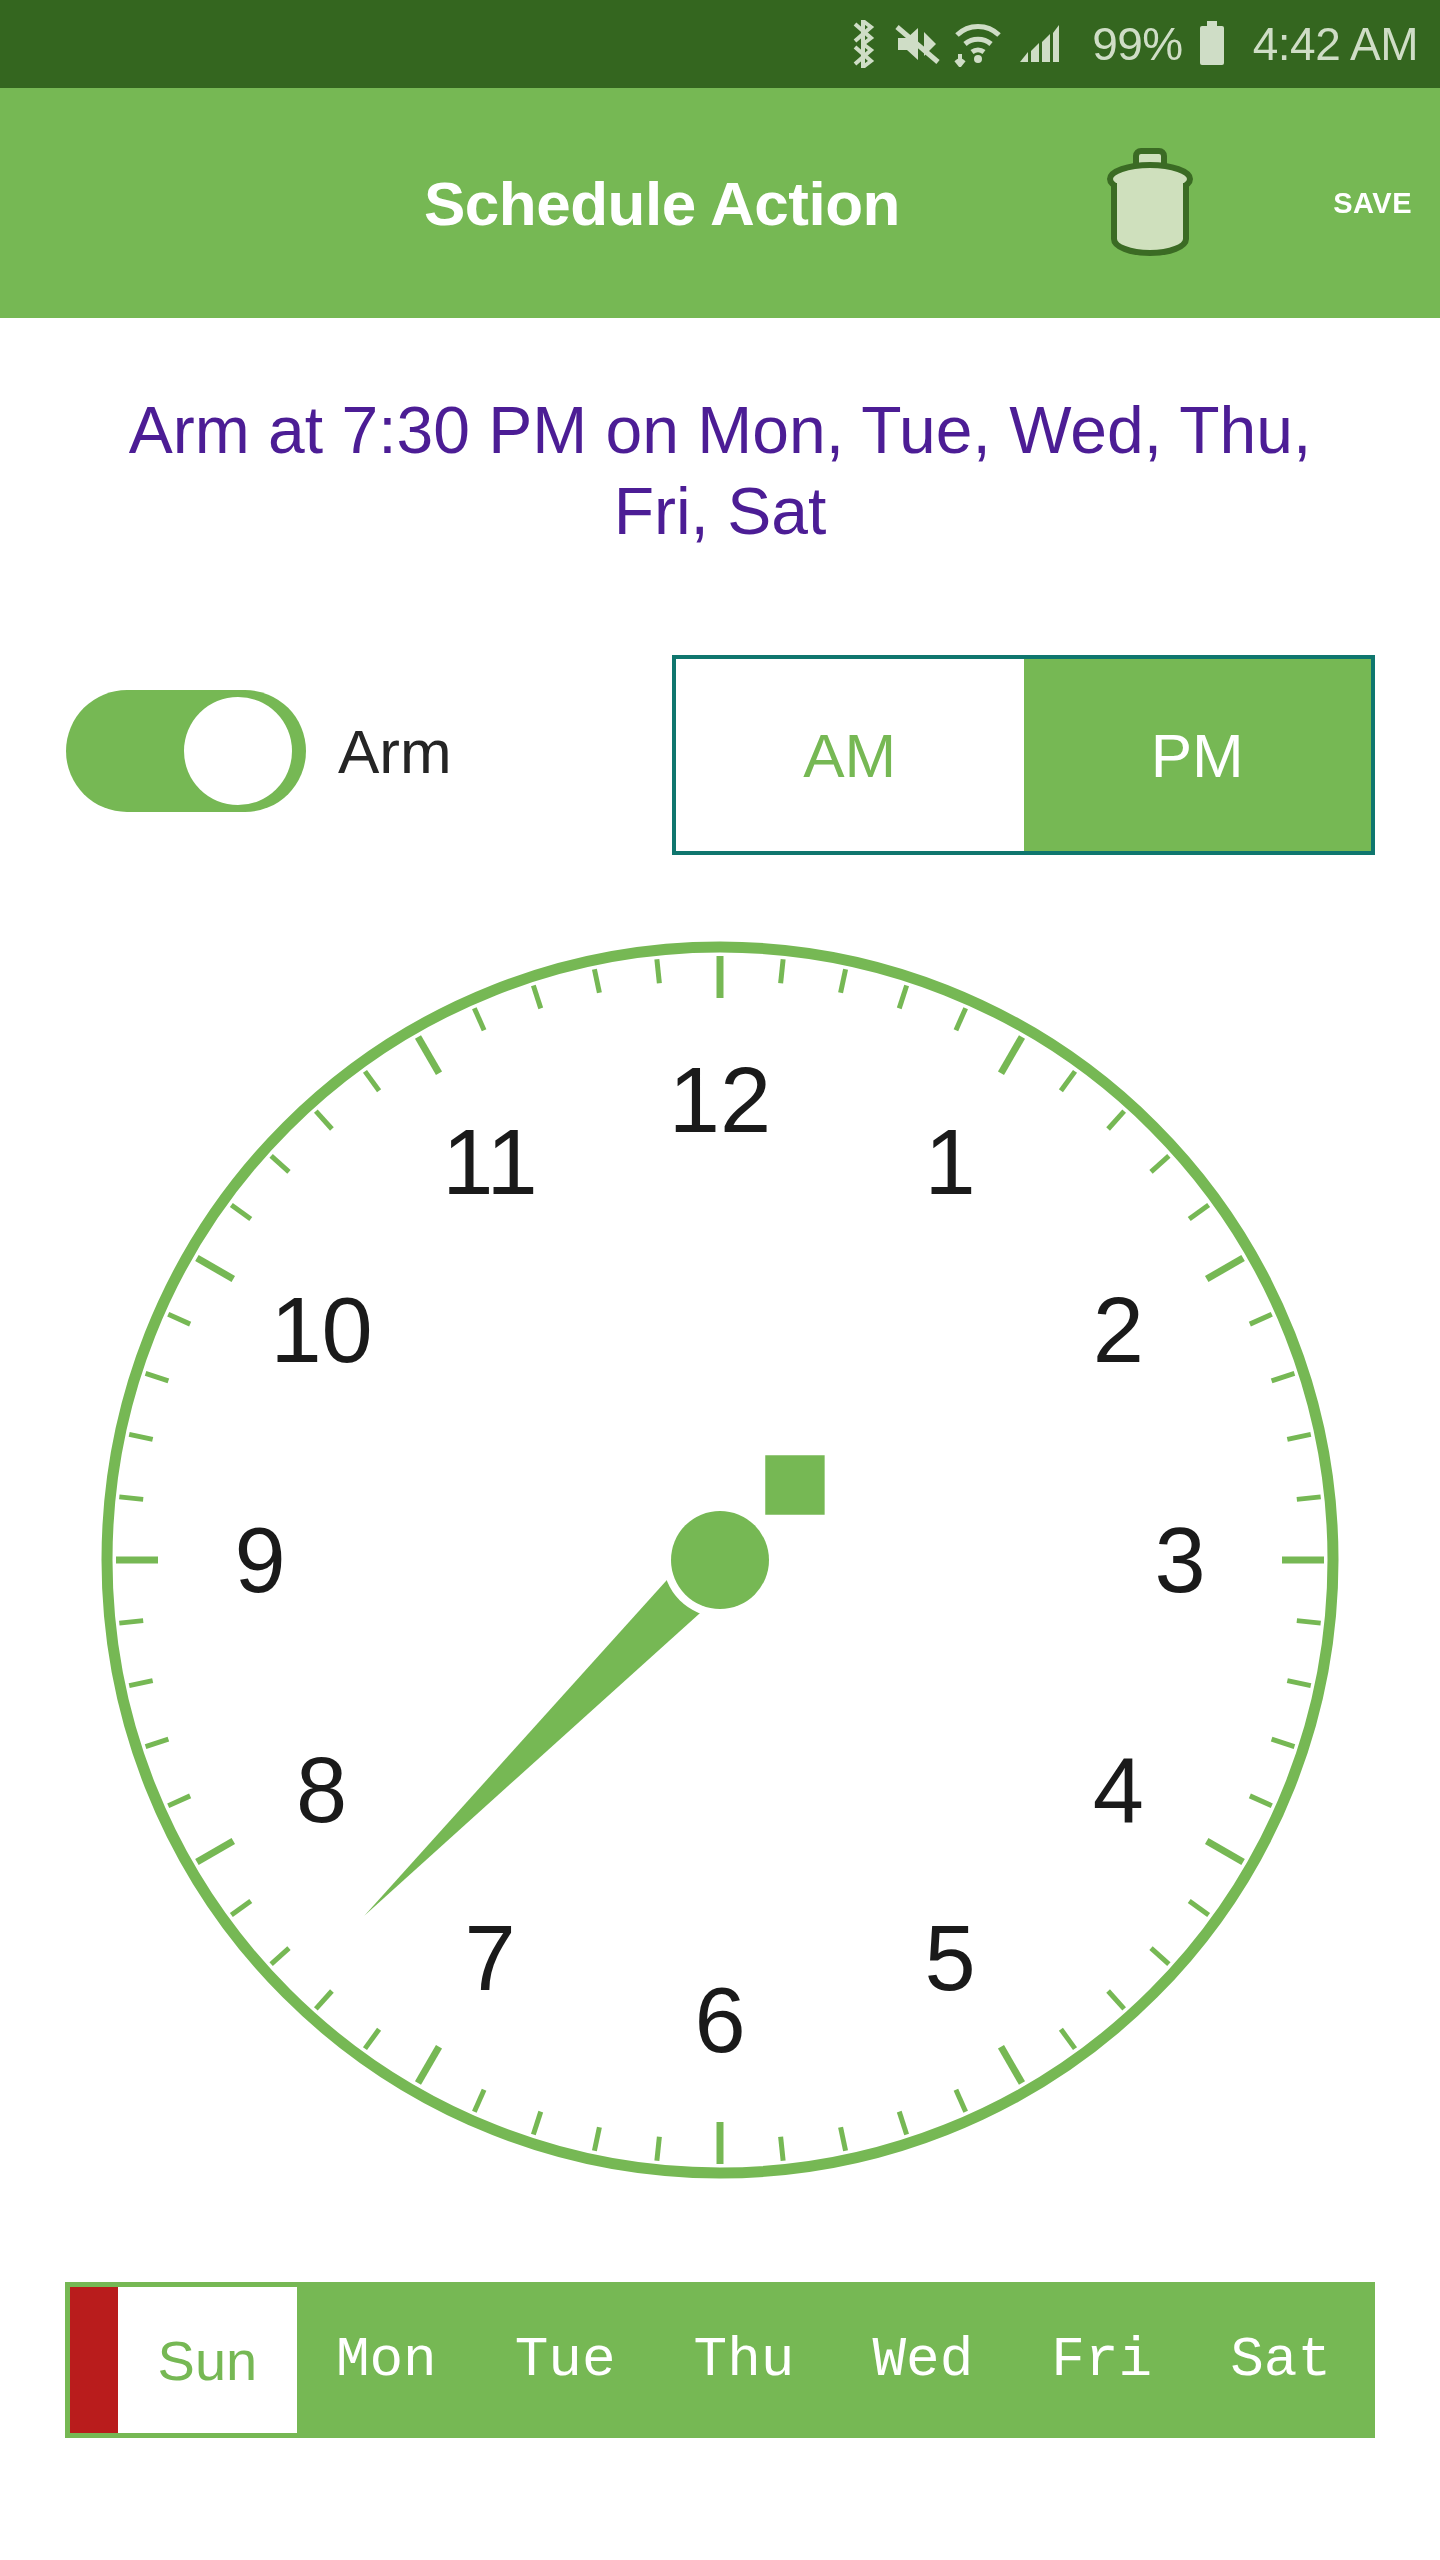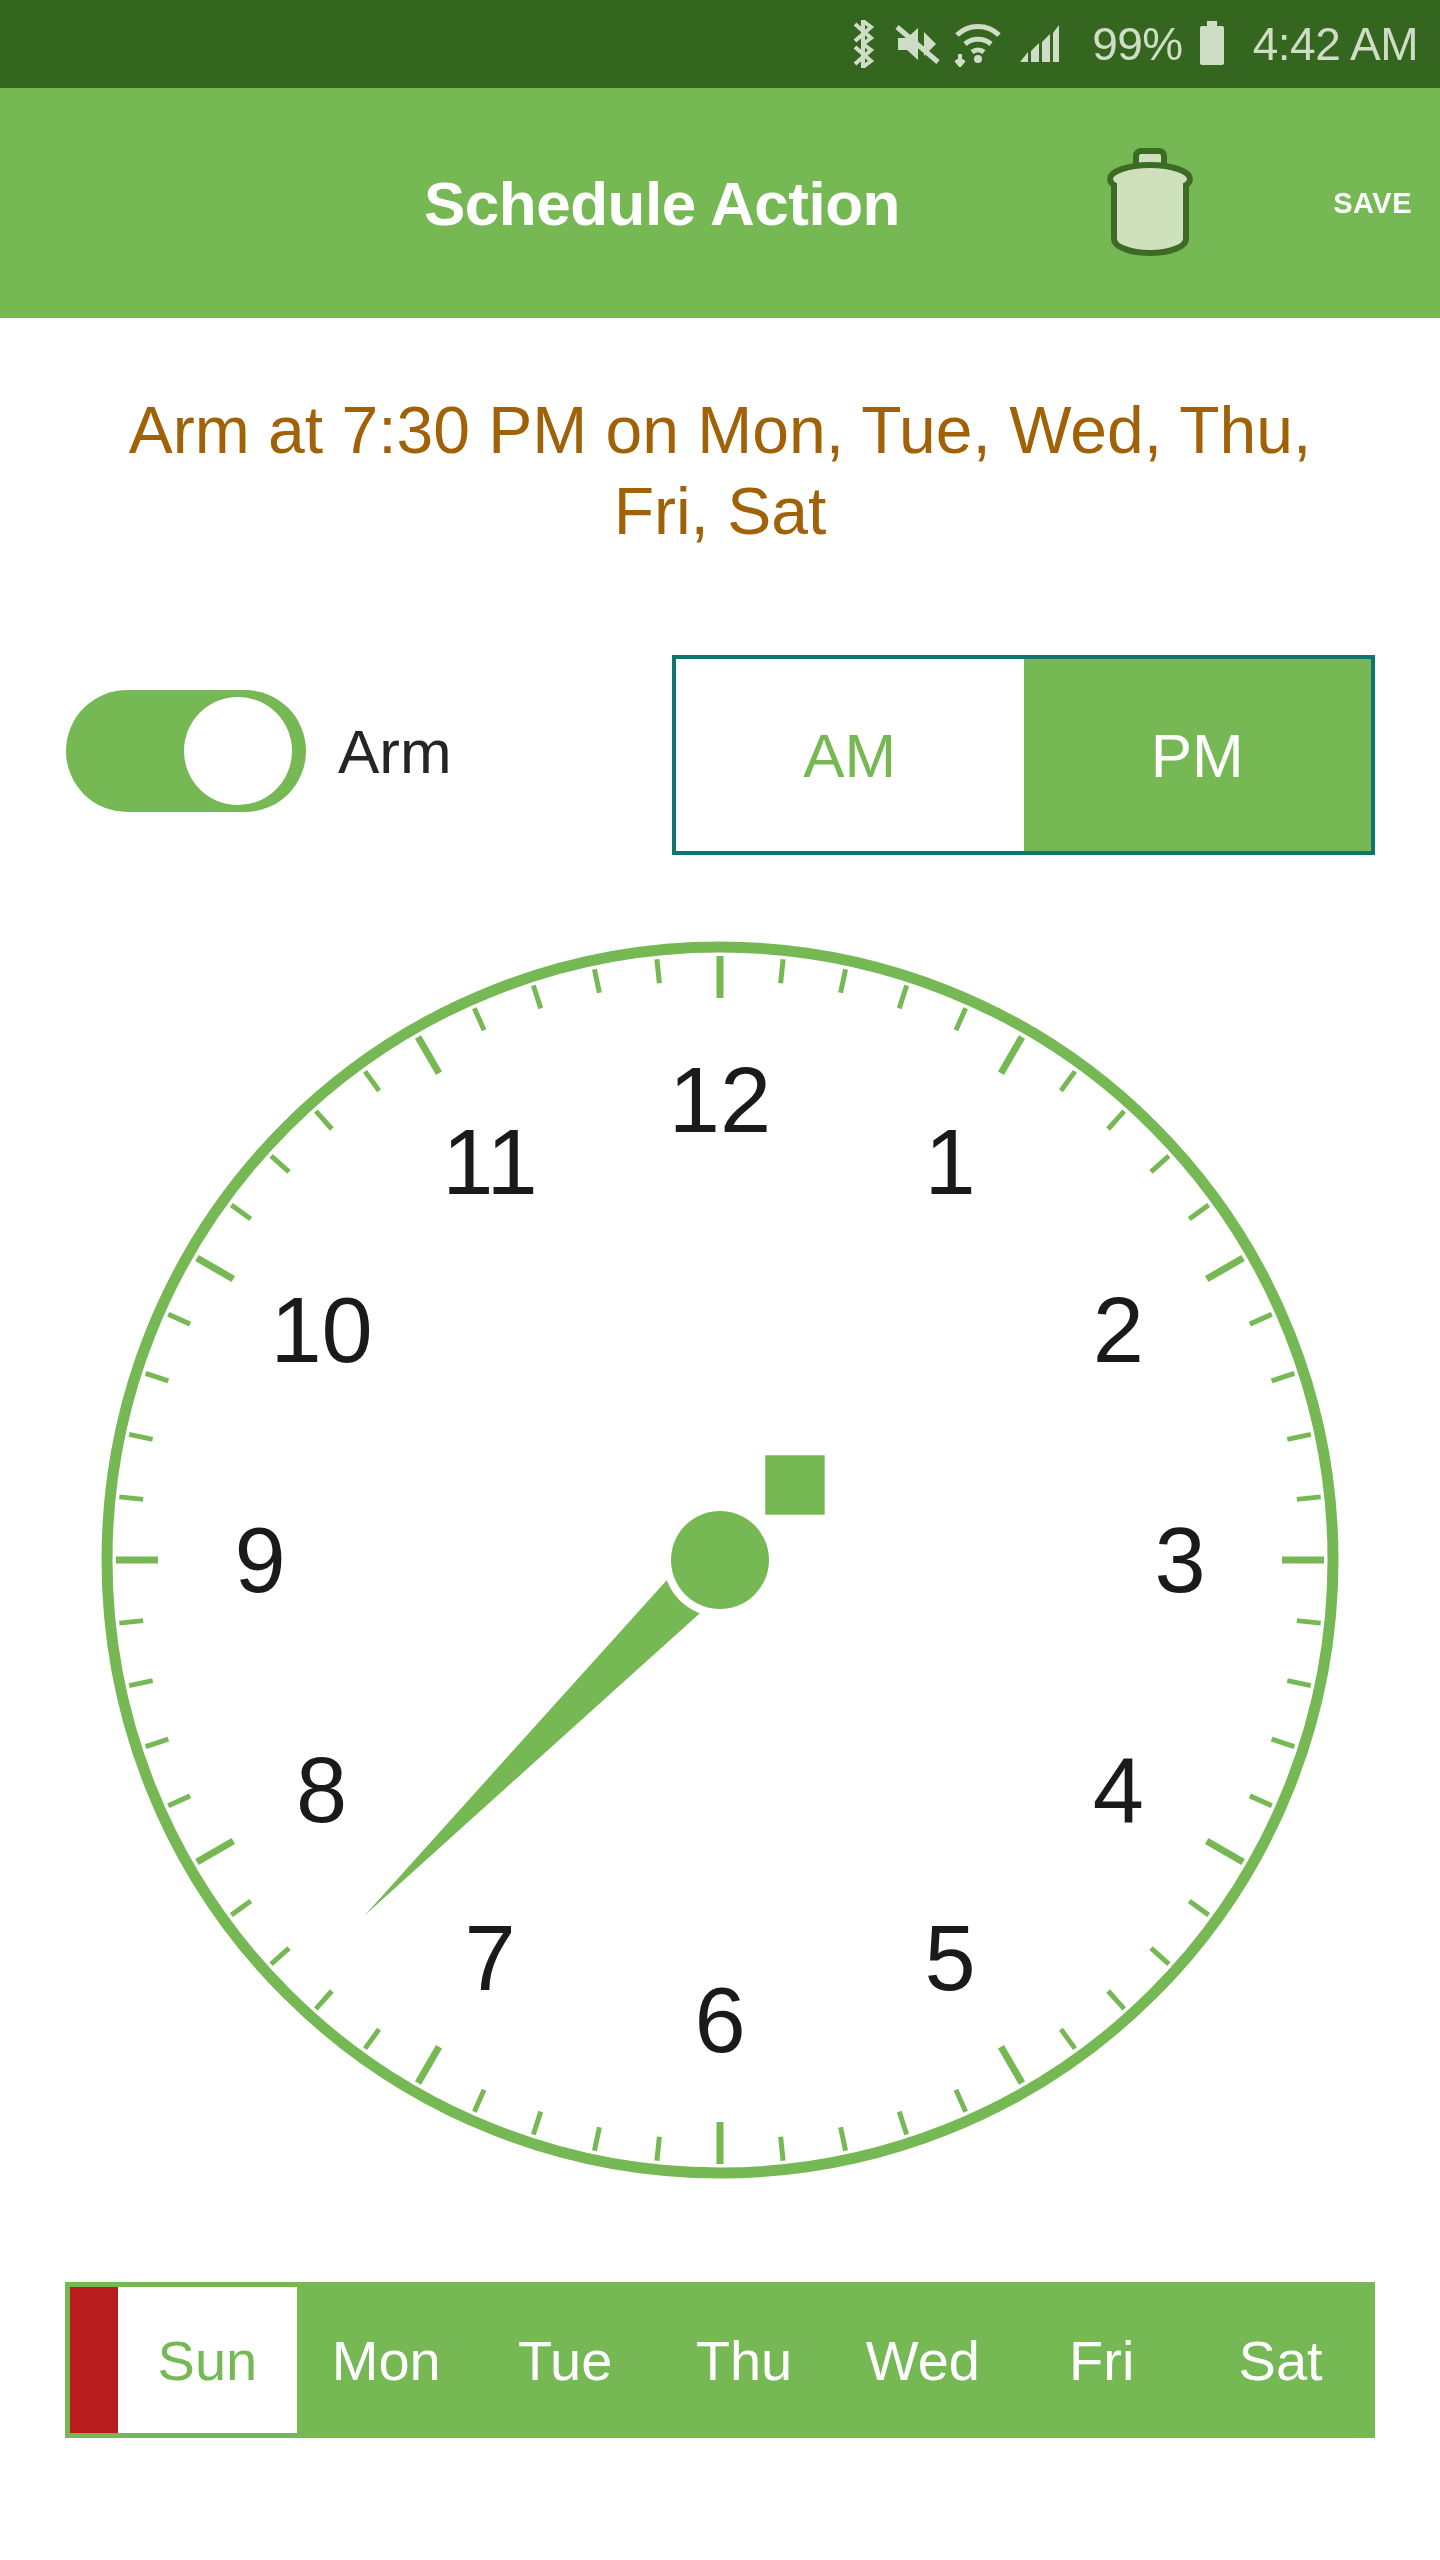--- a/index.html
+++ b/index.html
@@ -91,21 +91,21 @@
     cursor: pointer;
   }
 
   
   .description {
     position: absolute;
     top: 390px;
     left: 0;
     width: 1440px;
     text-align: center;
-    color: #a16207;
+    color: #4c1d95;
     font-size: 66px;
     line-height: 1.22;
     padding: 0 90px;
     font-weight: 400;
   }
 
   
   .controls-row {
     position: absolute;
     top: 655px;
@@ -193,21 +193,21 @@
   }
   .days .day {
     flex: 1;
     display: flex;
     align-items: center;
     justify-content: center;
     font-size: 56px;
     cursor: pointer;
   }
   .days .day.off { background: #ffffff; color: #76b854; }
-  .days .day.on  { background: #76b854; color: #ffffff; }
+  .days .day.on  { background: #76b854; color: #ffffff; font-family: Liberation Mono, monospace; }
 </style>
 </head>
 <body>
 
 <div id="app">
 
   <div class="status-bar">
     <div class="status-icons">
 
       <svg width="34" height="48" viewBox="0 0 34 48">

